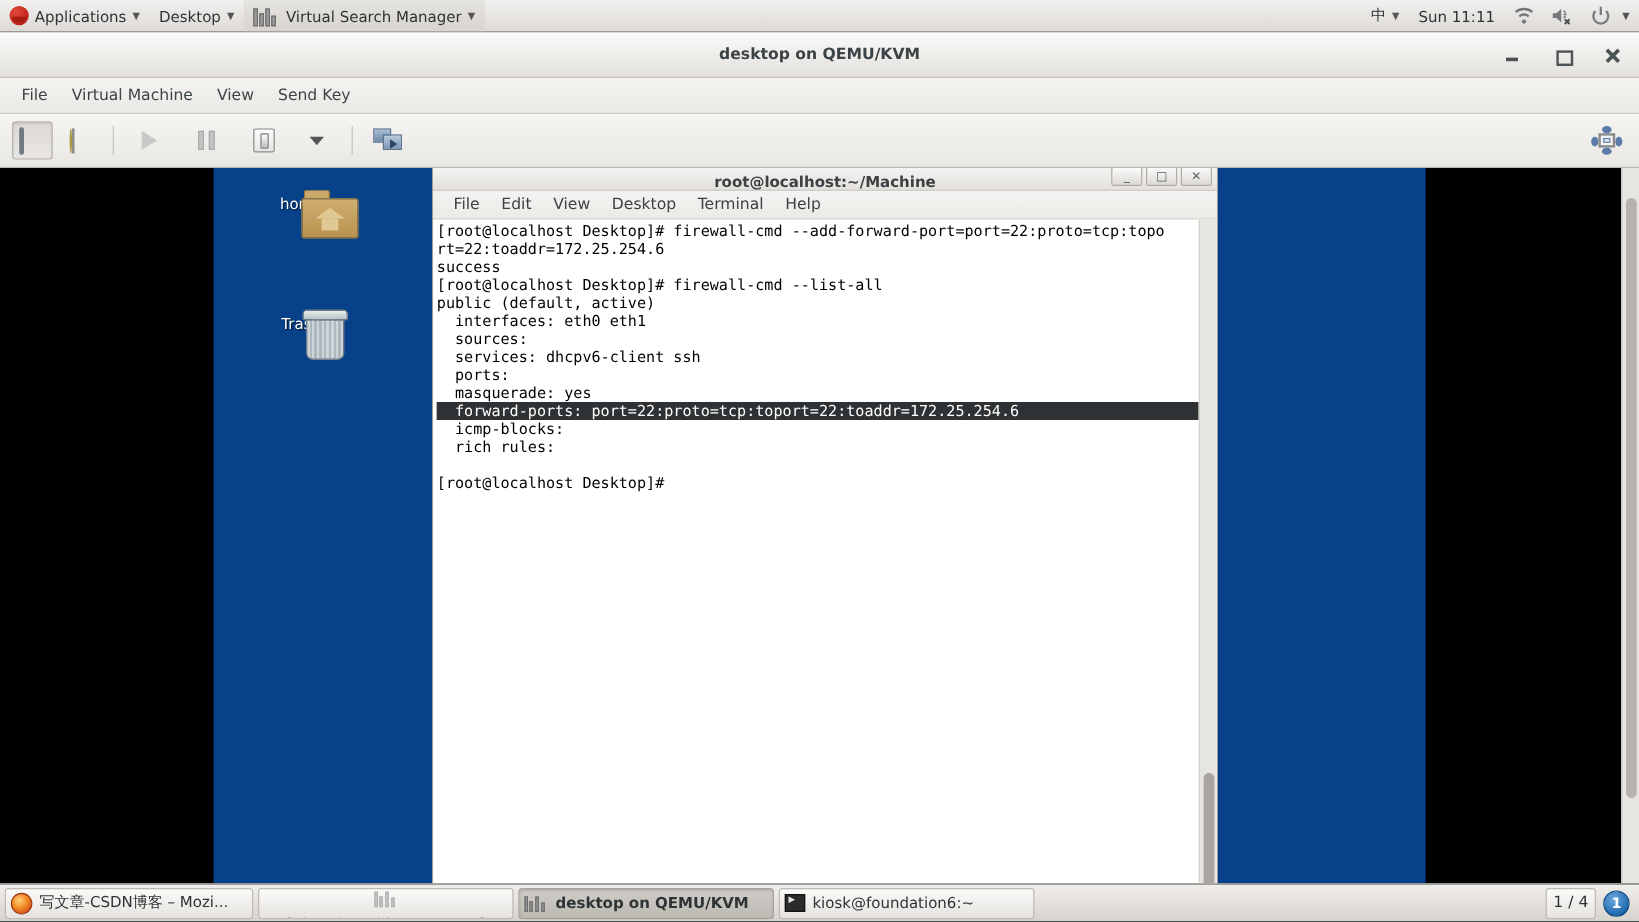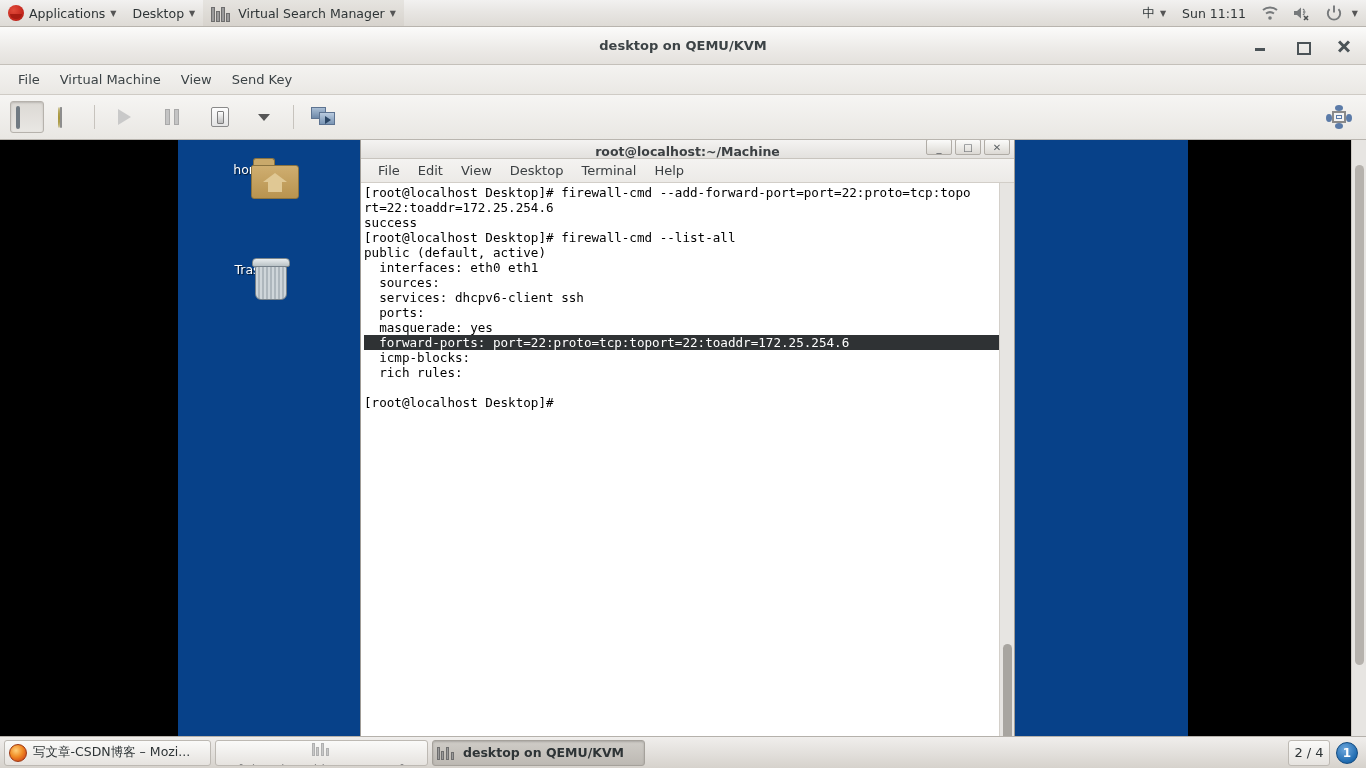--- a/index.html
+++ b/index.html
@@ -419,20 +419,24 @@
         <i style="left:0;height:13px;"></i>
           <i style="left:4px;height:9px;"></i>
           <i style="left:9px;height:13px;"></i>
           <i style="left:14px;height:8px;"></i>
       </span>
       <span class="task-label">desktop on QEMU/KVM</span>
     </div>
 
 
 
+    <div class="task-btn" style="width:213px;">
+      <span class="term-tb-ico"></span>
+      <span class="task-label">kiosk@foundation6:~</span>
+    </div>
 
     <div class="ws-box">
-      <div class="ws-count">2 / 4</div>
+      <div class="ws-count">1 / 4</div>
       <div class="ws-dot">1</div>
     </div>
   </div>
 
 </div>
 
 </body></html>

